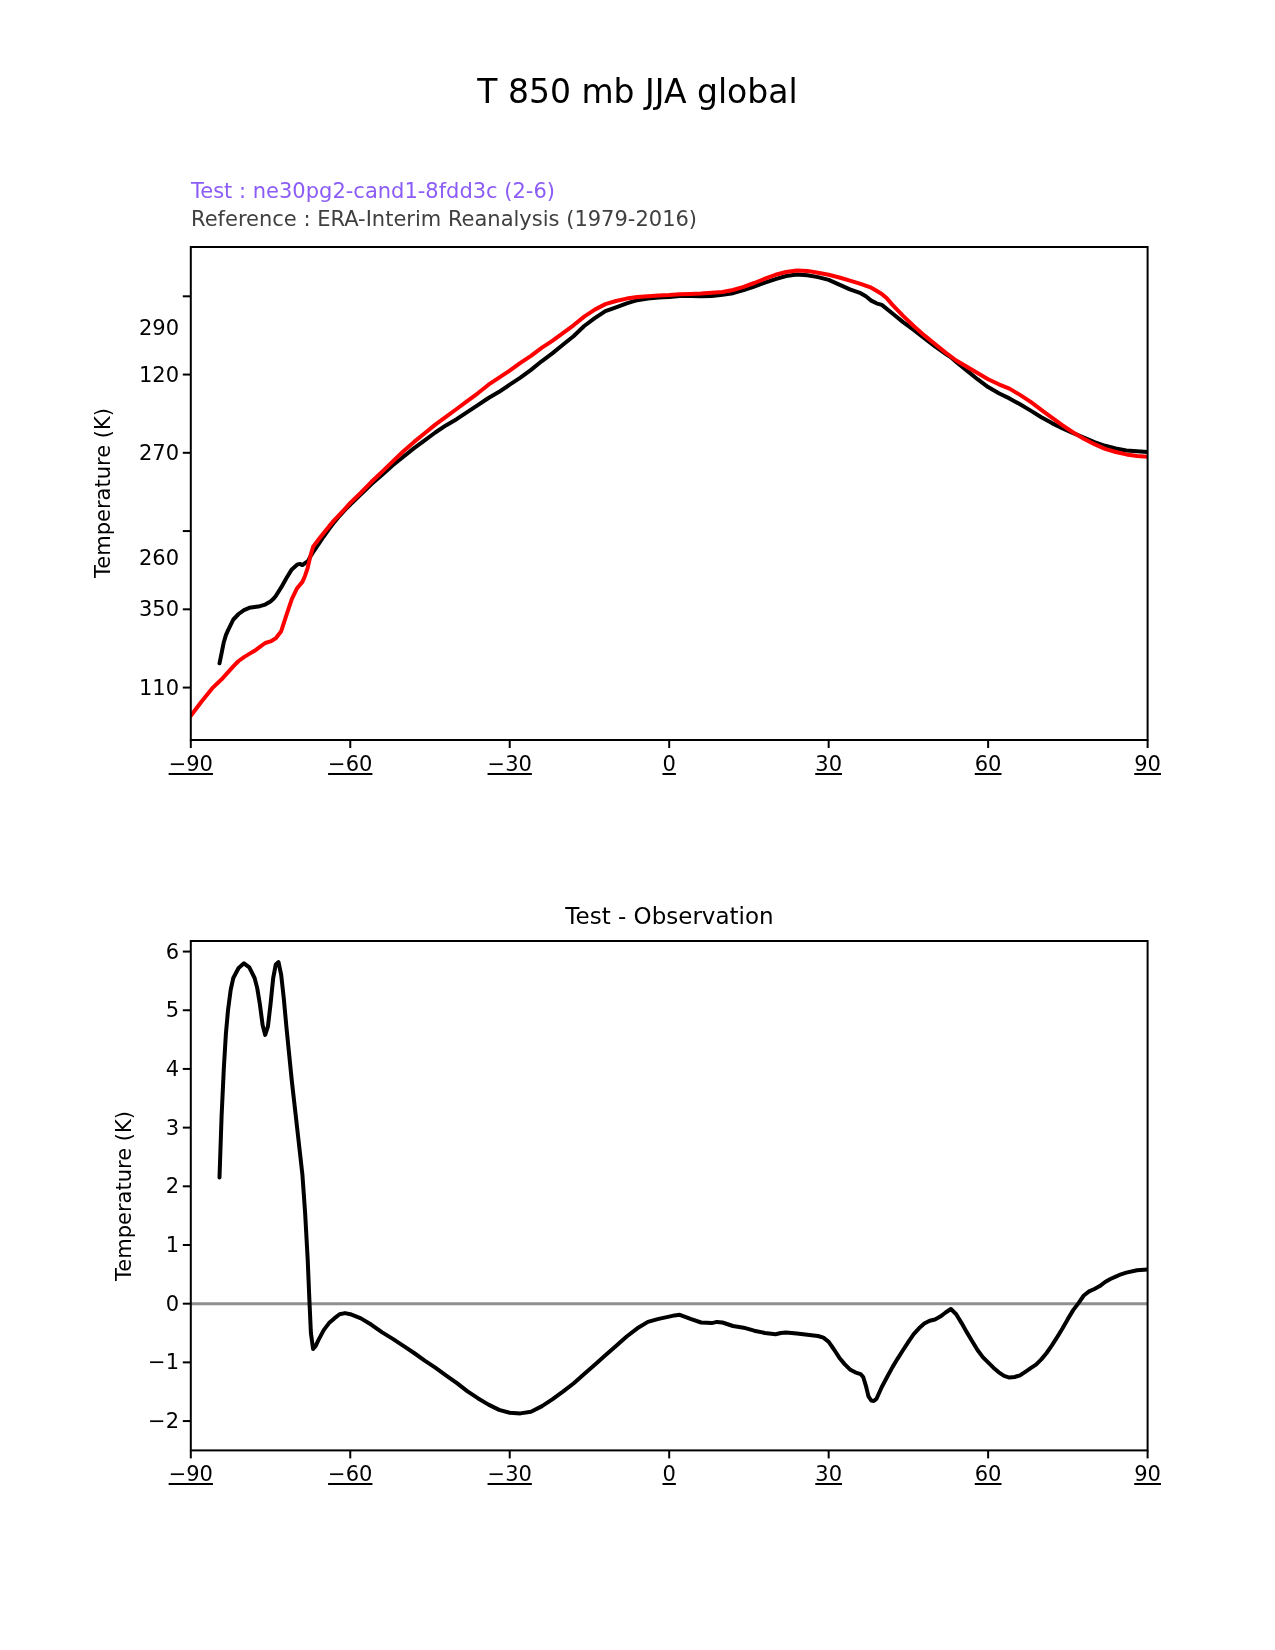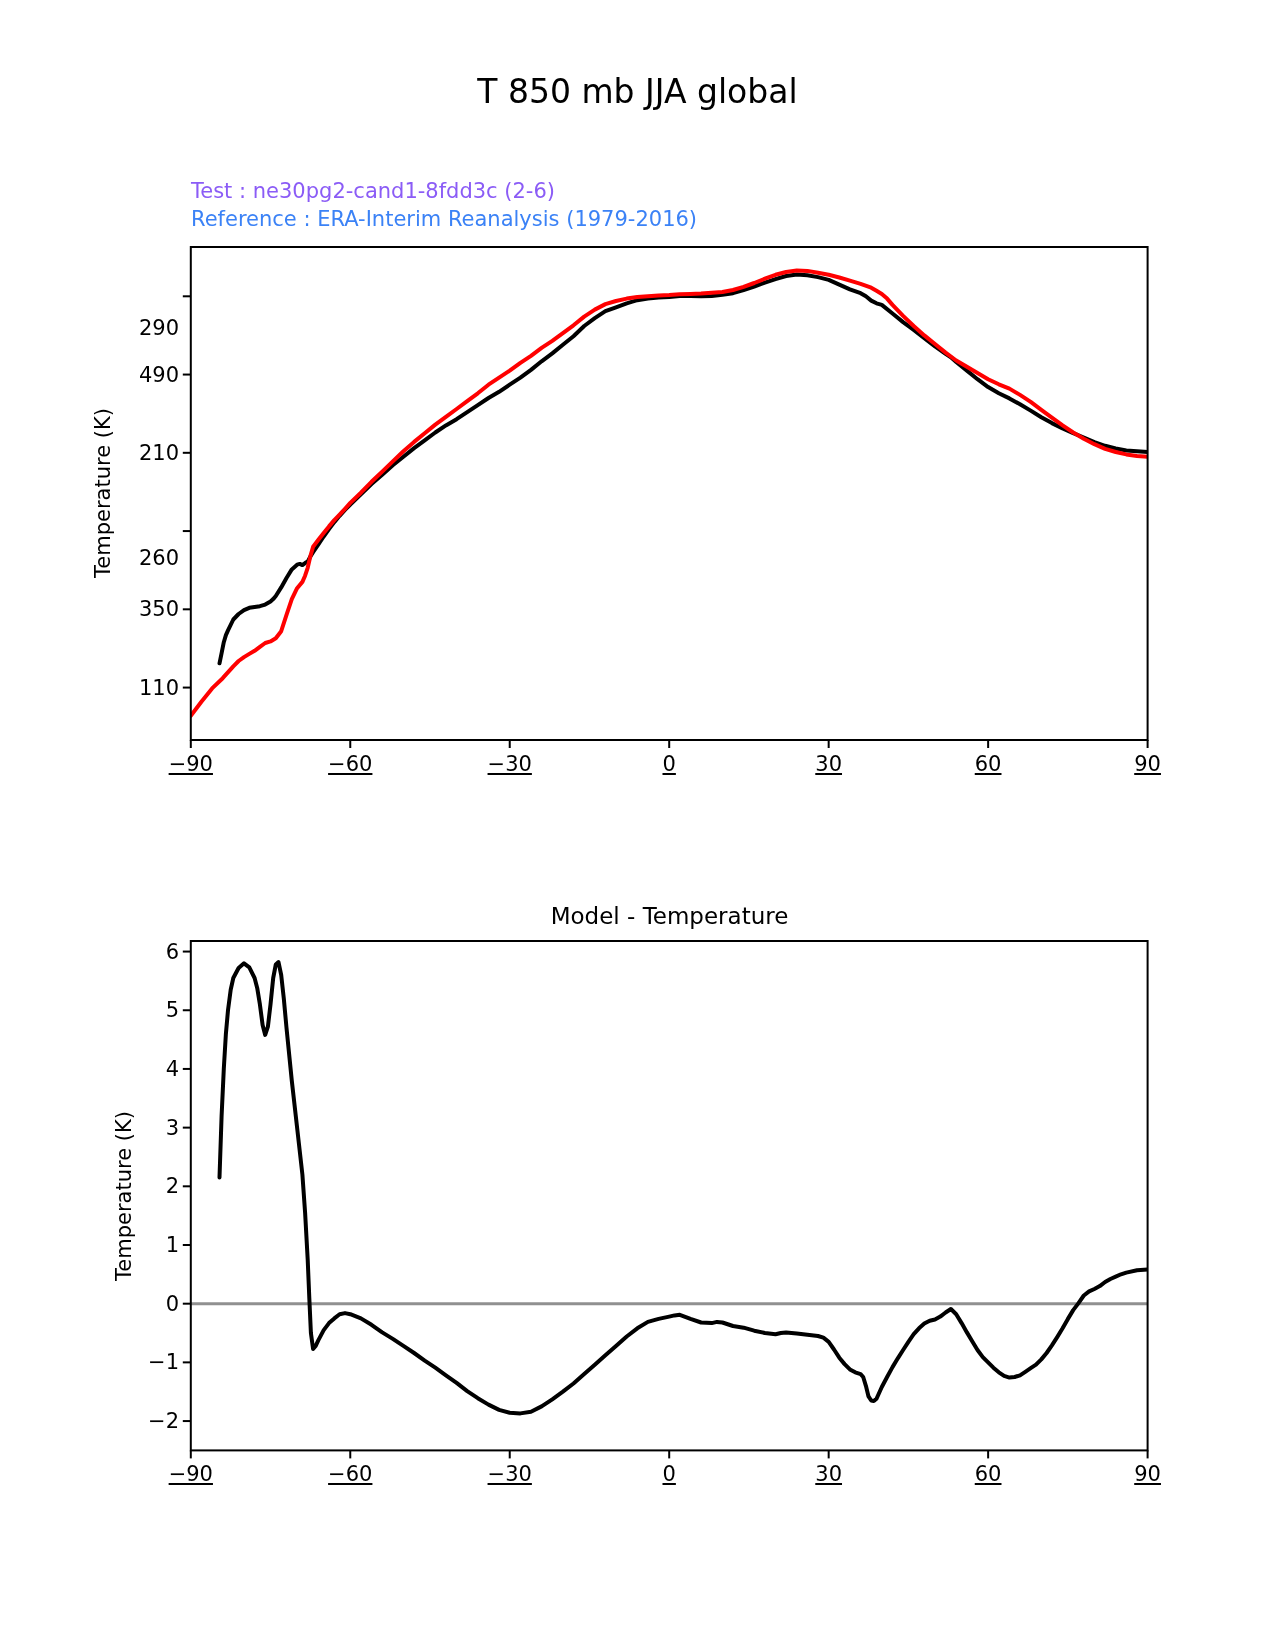--- a/index.html
+++ b/index.html
@@ -91,41 +91,41 @@
       <line x1="182.8" y1="1186.310138248848" x2="190.8" y2="1186.310138248848" stroke="#000" stroke-width="2"></line>
       <line x1="182.8" y1="1127.6235023041475" x2="190.8" y2="1127.6235023041475" stroke="#000" stroke-width="2"></line>
       <line x1="182.8" y1="1068.936866359447" x2="190.8" y2="1068.936866359447" stroke="#000" stroke-width="2"></line>
       <line x1="182.8" y1="1010.2502304147465" x2="190.8" y2="1010.2502304147465" stroke="#000" stroke-width="2"></line>
       <line x1="182.8" y1="951.563594470046" x2="190.8" y2="951.563594470046" stroke="#000" stroke-width="2"></line>
     </svg>
 
   <div class="txt fig-title">T 850 mb JJA global</div>
 
   <div class="txt legend-line legend-test" style="color: #8b5cf6;">Test : ne30pg2-cand1-8fdd3c (2-6)</div>
-  <div class="txt legend-line legend-ref" style="color: #3b82f6;">Reference : ERA-Interim Reanalysis (1979-2016)</div>
+  <div class="txt legend-line legend-ref" style="color: #404040;">Reference : ERA-Interim Reanalysis (1979-2016)</div>
 
   <div class="txt ylabel" style="left:103px; top:493px;">Temperature (K)</div>
 
-  <div class="txt chart-title-2">Model - Temperature</div>
+  <div class="txt chart-title-2">Test - Observation</div>
 
   <div class="txt ylabel" style="left:124px; top:1196px;">Temperature (K)</div>
 
   <div id="tick-labels">
       <div class="tick-label xtick" style="left: 145.8px; top: 751px;">−90</div>
       <div class="tick-label xtick" style="left: 305.267px; top: 751px;">−60</div>
       <div class="tick-label xtick" style="left: 464.733px; top: 751px;">−30</div>
       <div class="tick-label xtick" style="left: 624.2px; top: 751px;">0</div>
       <div class="tick-label xtick" style="left: 783.667px; top: 751px;">30</div>
       <div class="tick-label xtick" style="left: 943.133px; top: 751px;">60</div>
       <div class="tick-label xtick" style="left: 1102.6px; top: 751px;">90</div>
       <div class="tick-label ytick" style="left: 109px; top: 674.57px;">110</div>
       <div class="tick-label ytick" style="left: 109px; top: 596.316px;">350</div>
       <div class="tick-label ytick" style="left: 109px; top: 518.062px; margin-top: 27px;">260</div>
-      <div class="tick-label ytick" style="left: 109px; top: 439.808px;">210</div>
-      <div class="tick-label ytick" style="left: 109px; top: 361.554px;">490</div>
+      <div class="tick-label ytick" style="left: 109px; top: 439.808px;">270</div>
+      <div class="tick-label ytick" style="left: 109px; top: 361.554px;">120</div>
       <div class="tick-label ytick" style="left: 109px; top: 283.3px; margin-top: 32px;">290</div>
       <div class="tick-label xtick" style="left: 145.8px; top: 1461px;">−90</div>
       <div class="tick-label xtick" style="left: 305.267px; top: 1461px;">−60</div>
       <div class="tick-label xtick" style="left: 464.733px; top: 1461px;">−30</div>
       <div class="tick-label xtick" style="left: 624.2px; top: 1461px;">0</div>
       <div class="tick-label xtick" style="left: 783.667px; top: 1461px;">30</div>
       <div class="tick-label xtick" style="left: 943.133px; top: 1461px;">60</div>
       <div class="tick-label xtick" style="left: 1102.6px; top: 1461px;">90</div>
       <div class="tick-label ytick" style="left: 109px; top: 1408.06px;">−2</div>
       <div class="tick-label ytick" style="left: 109px; top: 1349.37px;">−1</div>

